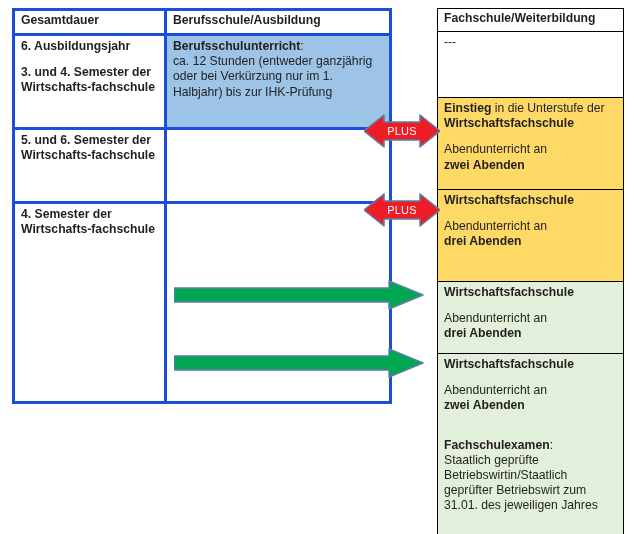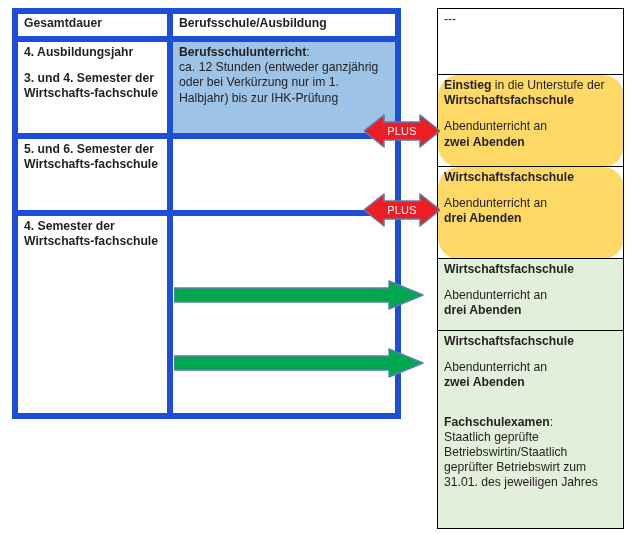--- a/index.html
+++ b/index.html
@@ -25,21 +25,21 @@
   
   .left-table {
     position: absolute;
     left: 12px;
     top: 8px;
     width: 349px;
     border-collapse: collapse;
     table-layout: fixed;
   }
   .left-table td {
-    border: 6px solid #1d4ed8;
+    border: 3px solid #1d4ed8;
     vertical-align: top;
     padding: 3px 5px 4px 6px;
     font-size: 12.2px;
     line-height: 15.2px;
     color: #231f20;
   }
   .col-a { width: 138px; }
   .col-b { width: 211px; }
 
   .hdr {
@@ -79,21 +79,21 @@
   }
   .right-table td {
     border: 1px solid #000000;
     vertical-align: top;
     padding: 3px 5px 4px 6px;
     font-size: 12.2px;
     line-height: 15.2px;
     color: #231f20;
   }
   .cell-white { background-color: #ffffff; }
-  .cell-yellow { background-color: #ffd966; border-radius: 21px; }
+  .cell-yellow { background-color: #ffd966; }
   .cell-lgreen { background-color: #e2efda; }
 
   .r-row-0 td { height: 18px; padding-top:2px !important; padding-bottom:2px !important;}
   .r-row-1 td { height: 58px; }
   .r-row-2 td { height: 84px; }
   .r-row-3 td { height: 84px; }
   .r-row-4 td { height: 64px; }
   .r-row-5 td { height: 190px; }
 
   
@@ -141,21 +141,21 @@
     <tbody>
         <tr>
       <td class="col-a hdr cell-plain">Gesamtdauer</td>
       <td class="col-b hdr cell-plain">Berufsschule/Ausbildung</td>
     </tr>
 
 
 
     <tr class="row-3">
       <td class="col-a cell-plain">
-        <div class="b">4. Ausbildungsjahr</div>
+        <div class="b">6. Ausbildungsjahr</div>
         <div class="b gap">3. und 4. Semester der Wirtschafts-fachschule</div>
       </td>
       <td class="col-b cell-blue">
         <div><span class="b">Berufsschulunterricht</span><span>:</span></div>
         <div>ca. 12 Stunden (entweder ganzjährig oder bei Verkürzung nur im 1. Halbjahr) bis zur IHK-Prüfung</div>
       </td>
     </tr>
 
     <tr class="row-4">
       <td class="col-a cell-plain">
@@ -168,20 +168,23 @@
       <td class="col-a cell-plain">
         <div class="b">4. Semester der Wirtschafts-fachschule</div>
       </td>
       <td class="col-b cell-plain"></td>
     </tr>
   </tbody>
     </table>
 
   <table class="right-table">
     <tbody>
+        <tr class="r-row-0">
+      <td class="hdr cell-white">Fachschule/Weiterbildung</td>
+    </tr>
 
     <tr class="r-row-1">
       <td class="cell-white">
         <div>---</div>
       </td>
     </tr>
 
     <tr class="r-row-2">
       <td class="cell-yellow">
         <div><span class="b">Einstieg</span><span> in die Unterstufe der</span></div>

